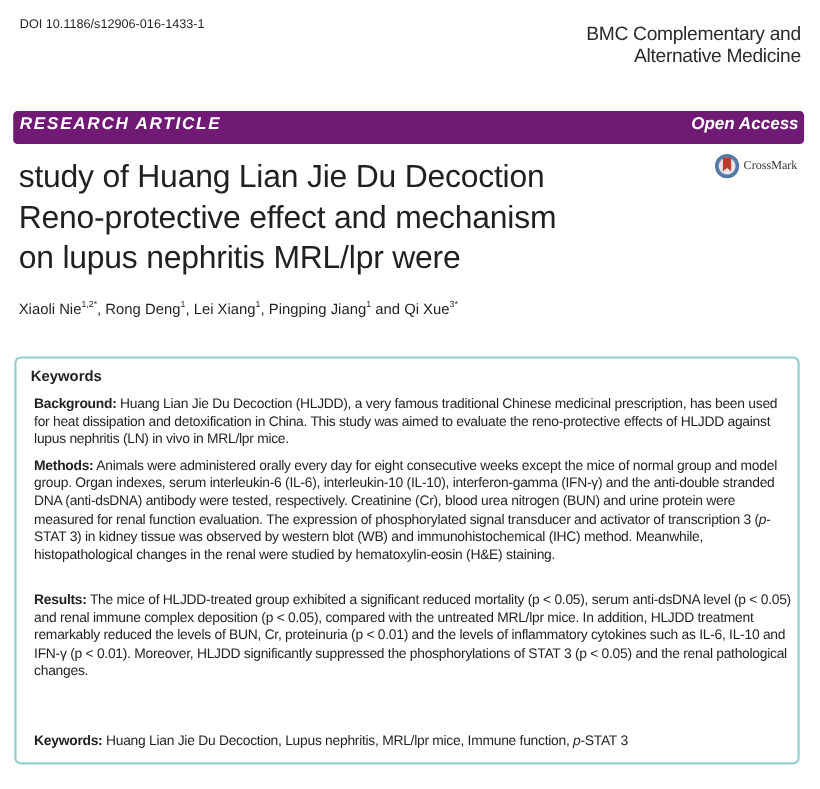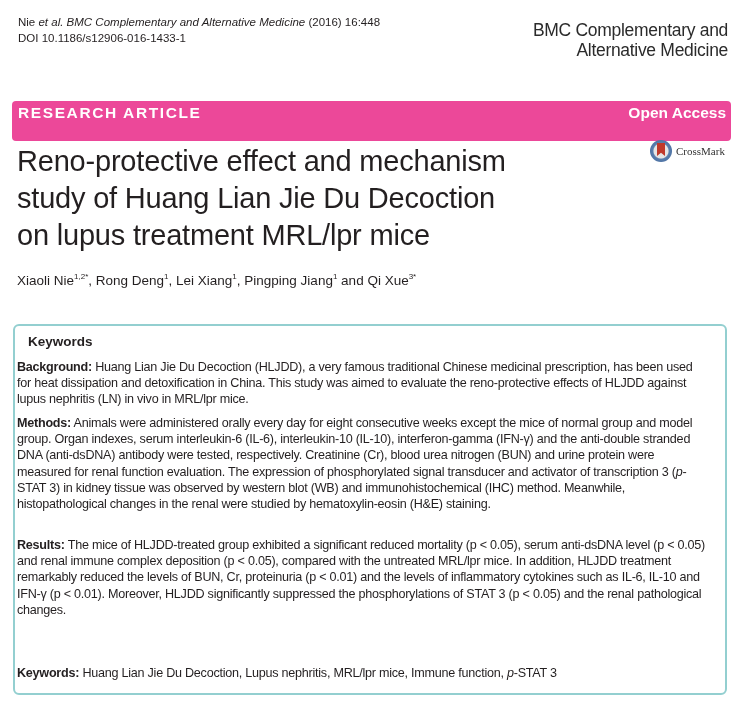--- a/index.html
+++ b/index.html
@@ -10,22 +10,22 @@
     .citation {
       position: absolute; left: 18px; top: 14px;
       font-size: 11.5px; line-height: 16px; color: #231f20;
     }
     .citation i { font-style: italic; }
     .journal-name {
       position: absolute; right: 17px; top: 20px; text-align: right;
       font-size: 17.5px; line-height: 20px; color: #2b2b2b; letter-spacing: -0.3px;
     }
     .banner {
-      position: absolute; left: 12px; top: 101px; width: 719px; height: 40px;
-      background: #ec4899; border-radius: 4px;
+      position: absolute; left: 12px; top: 101px; width: 719px; height: 30px;
+      background: #701a75; border-radius: 4px; font-style: italic;
     }
     .banner .left {
       position: absolute; left: 6px; top: 3px; font-weight: bold; color: #ffffff;
       font-size: 15.5px; letter-spacing: 1.6px;
     }
     .banner .right {
       position: absolute; right: 5px; top: 3px; font-weight: bold; color: #ffffff;
       font-size: 15.5px;
       margin-left: 16px;
     }
@@ -55,58 +55,52 @@
     .authors sup { font-size: 8px; vertical-align: 6px; }
     .abstract-box {
       position: absolute; left: 13px; top: 324px; width: 714px; height: 371px;
       border: 2px solid #93cfd0; border-radius: 6px; box-sizing: border-box;
     }
     .abstract-heading {
       position: absolute; left: 13px; top: 8px; font-weight: bold; font-size: 13.5px;
       color: #231f20;
     }
     .section {
-      position: absolute; left: 2px; width: 690px;
+      position: absolute; left: 16px; width: 690px;
       font-size: 12.6px; line-height: 16.2px; color: #231f20; letter-spacing: -0.25px;
     }
     .section b { font-weight: bold; }
     .section i { font-style: italic; }
   </style>
 </head>
 <body>
 
 <div class="citation">
-  <div>
-    <span>Nie</span>
-    <i>et al.</i>
-    <i>BMC Complementary and Alternative Medicine</i>
-    <span>(2016) 16:448</span>
-  </div>
   <div>DOI 10.1186/s12906-016-1433-1</div>
 </div>
 
 <div class="journal-name">
   <div>BMC Complementary and</div>
   <div>Alternative Medicine</div>
 </div>
 
 <div class="banner">
   <span class="left">RESEARCH ARTICLE</span>
   <span class="right">Open Access</span>
 </div>
 
 <div class="crossmark">
   <span class="logo"></span>
   <span class="label">CrossMark</span>
 </div>
 
 <div class="title">
+  <div>study of Huang Lian Jie Du Decoction</div>
   <div>Reno-protective effect and mechanism</div>
-  <div>study of Huang Lian Jie Du Decoction</div>
-  <div>on lupus treatment MRL/lpr mice</div>
+  <div>on lupus nephritis MRL/lpr were</div>
 </div>
 
 <div class="authors">
   <span>Xiaoli Nie</span><sup>1,2*</sup><span>, </span><span>Rong Deng</span><sup>1</sup><span>, </span><span>Lei Xiang</span><sup>1</sup><span>, </span><span>Pingping Jiang</span><sup>1</sup><span style="white-space:pre"> and </span><span>Qi Xue</span><sup>3*</sup>
 </div>
 
 <div class="abstract-box">
   <div class="abstract-heading">Keywords</div>
 
   <div class="section" style="top:33px">

